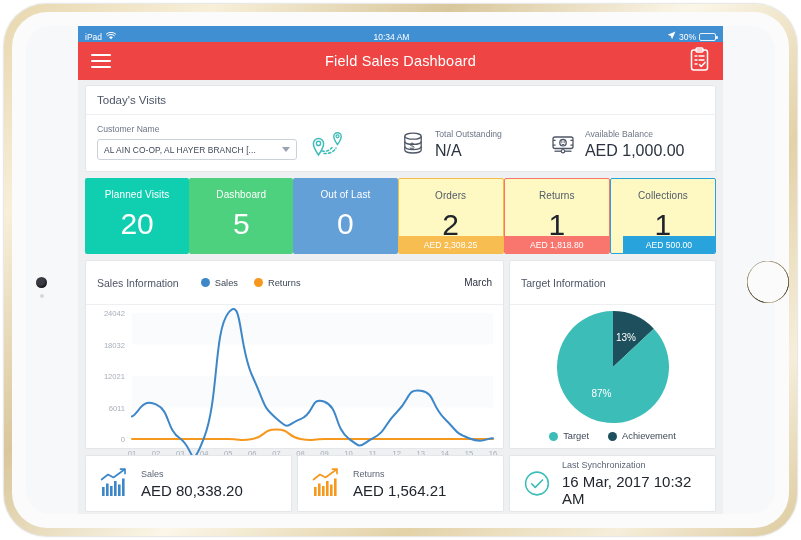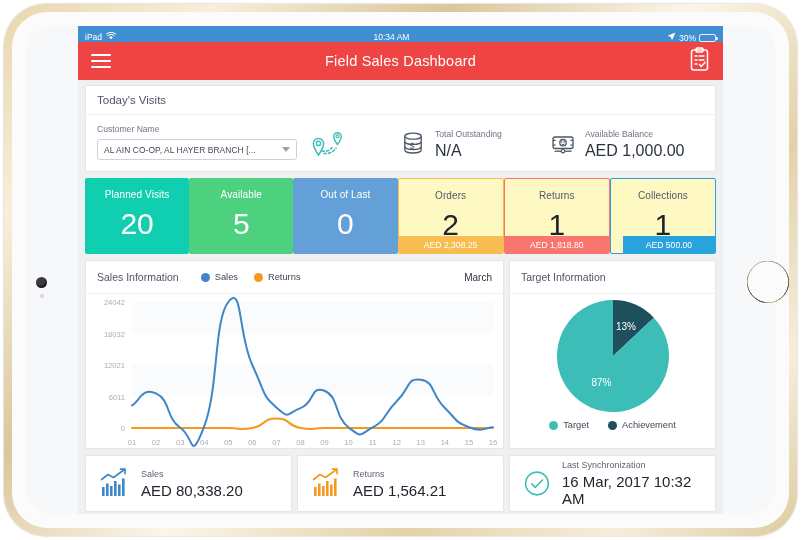--- a/index.html
+++ b/index.html
@@ -61,22 +61,22 @@
   #screen {
     position: absolute; left: 78px; top: 26px;
     width: 645px; height: 488px;
     background: #eef0f2;
     overflow: hidden;
   }
 
   
   #status-bar {
     height: 16px; background: #3f8fd2;
-    display: flex; align-items: flex-start;
-    padding: 6px 7px; color: #ffffff; font-size: 8.5px;
+    display: flex; align-items: flex-end;
+    padding: 0 7px; color: #ffffff; font-size: 8.5px;
   }
   .sb-left { display: flex; align-items: center; gap: 4px; }
   .sb-center { flex: 1; text-align: center; font-size: 8.5px; }
   .sb-right { display: flex; align-items: center; gap: 3px; }
   .battery-shell {
     width: 17px; height: 8px; border: 1px solid #e9f2fb;
     border-radius: 2px; position: relative; padding: 1px;
   }
   .battery-shell::after {
     content:''; position:absolute; right:-3px; top:2.2px;
@@ -160,21 +160,21 @@
     font-size: 8.6px; color: #fff;
   }
 
   
   #charts-row { display: flex; gap: 5px; margin: 6px 7px 0; }
   .chart-card { background: #fff; border: 1px solid #e4e7ea; border-radius: 2px; }
   #sales-card { width: 419px; height: 189px; }
   #target-card { flex: 1; height: 189px; }
   .chart-head {
     display: flex; align-items: center; padding: 7px 11px 7px;
-    border-bottom: 1px solid #edeff1; height: 33px;
+    border-bottom: 1px solid #edeff1; height: 44px;
   }
   .chart-head-title { font-size: 10.5px; color: #4c5566; }
   .legend-set { display: flex; align-items: center; gap: 16px; margin-left: 22px; }
   .lg { display: flex; align-items: center; gap: 5px; font-size: 9.3px; color: #3f4856; }
   .dot { width: 9px; height: 9px; border-radius: 50%; }
   .month-label { margin-left: auto; font-size: 10px; color: #2b3340; }
   #sales-plot { width: 100%; height: 160px; display: block; }
   #pie-wrap { height: 160px; display: flex; flex-direction: column; align-items: center; }
   #pie-legend { display: flex; gap: 19px; margin-top: 2px; }
 
@@ -311,21 +311,21 @@
 
       </div>
     </div>
 
     <div id="kpi-row">
         <div class="kpi kpi-solid" style="background: rgb(16, 207, 176);">
           <div class="kpi-label">Planned Visits</div>
           <div class="kpi-value">20</div>
         </div>
         <div class="kpi kpi-solid" style="background: rgb(78, 209, 127);">
-          <div class="kpi-label">Available</div>
+          <div class="kpi-label">Dashboard</div>
           <div class="kpi-value">5</div>
         </div>
         <div class="kpi kpi-solid" style="background: rgb(99, 160, 216);">
           <div class="kpi-label">Out of Last</div>
           <div class="kpi-value">0</div>
         </div>
         <div class="kpi kpi-out" style="border-color: rgb(245, 187, 75);">
           <div class="kpi-label">Orders</div>
           <div class="kpi-value">2</div>
           <div class="kpi-badge" style="background: rgb(247, 189, 80);">AED 2,308.25</div>

